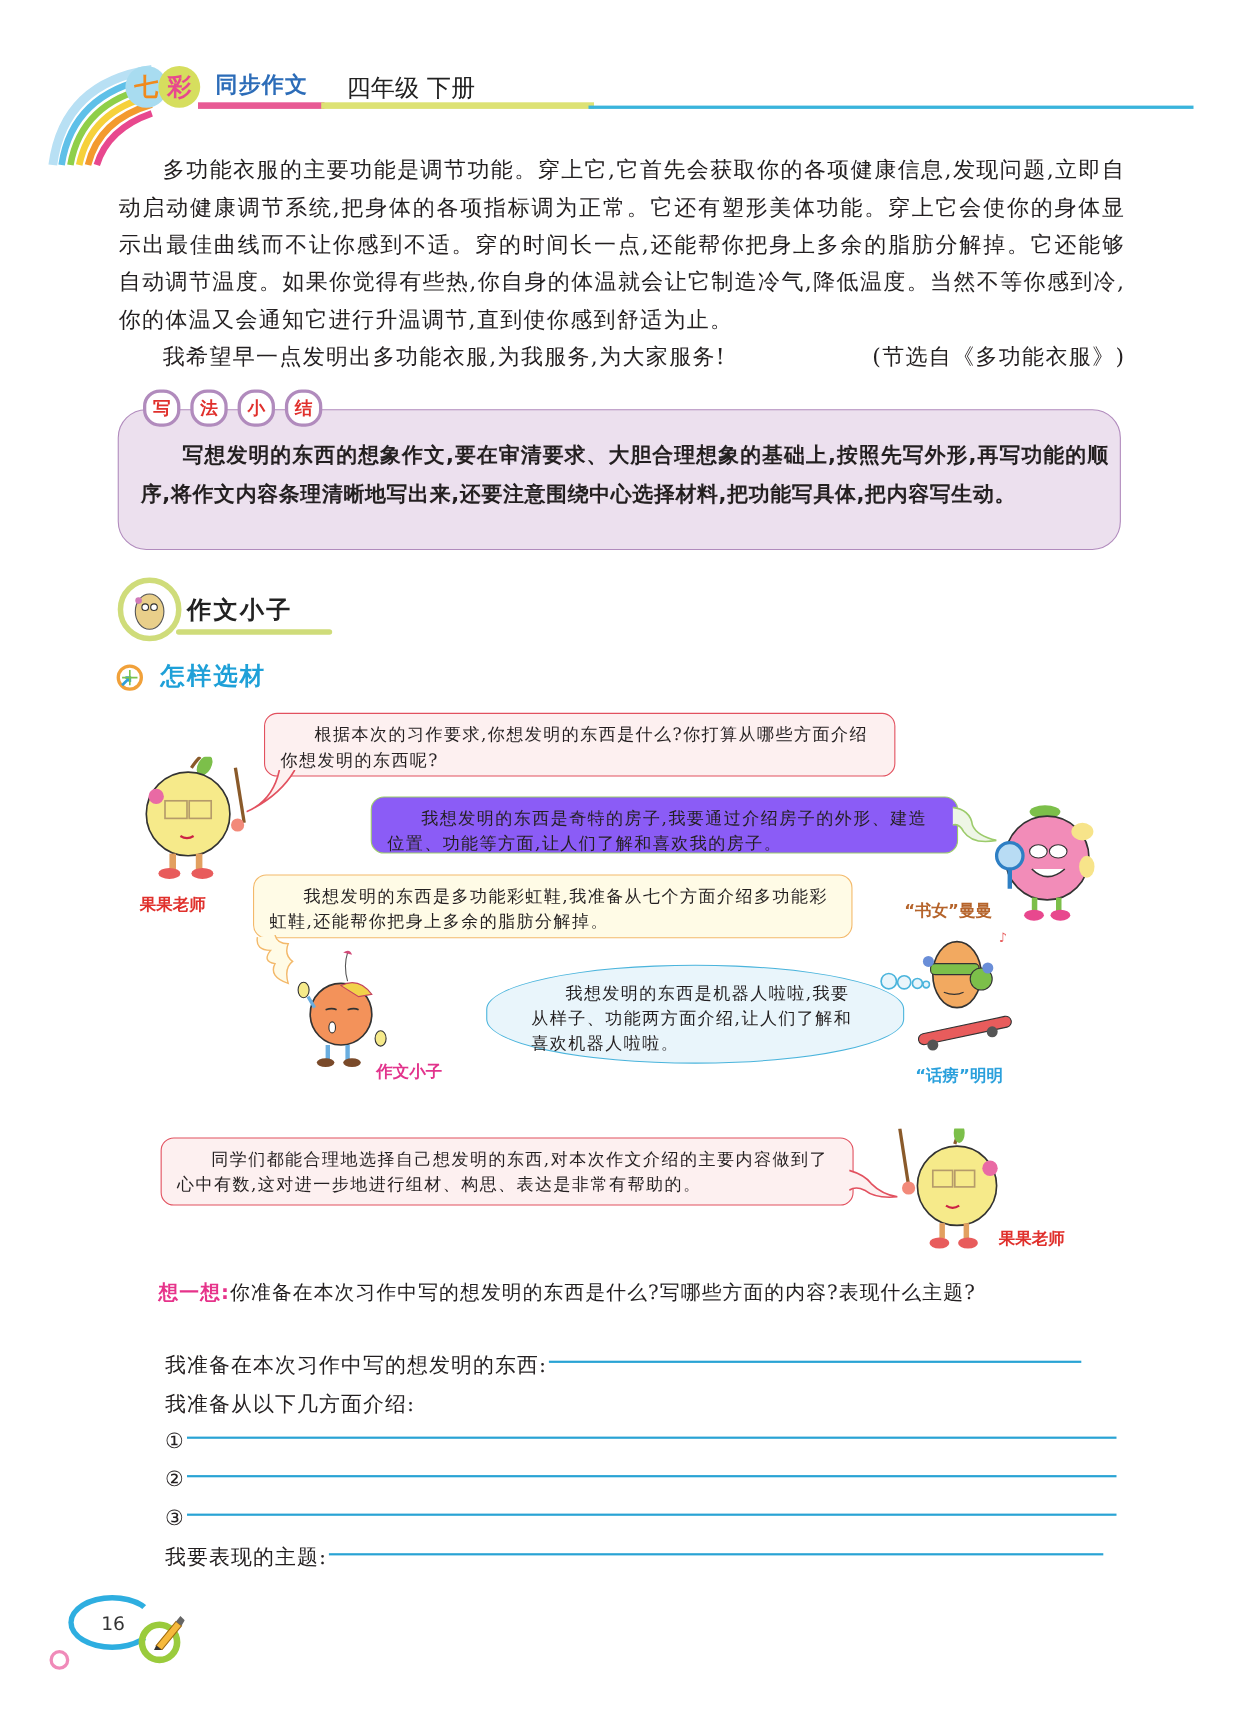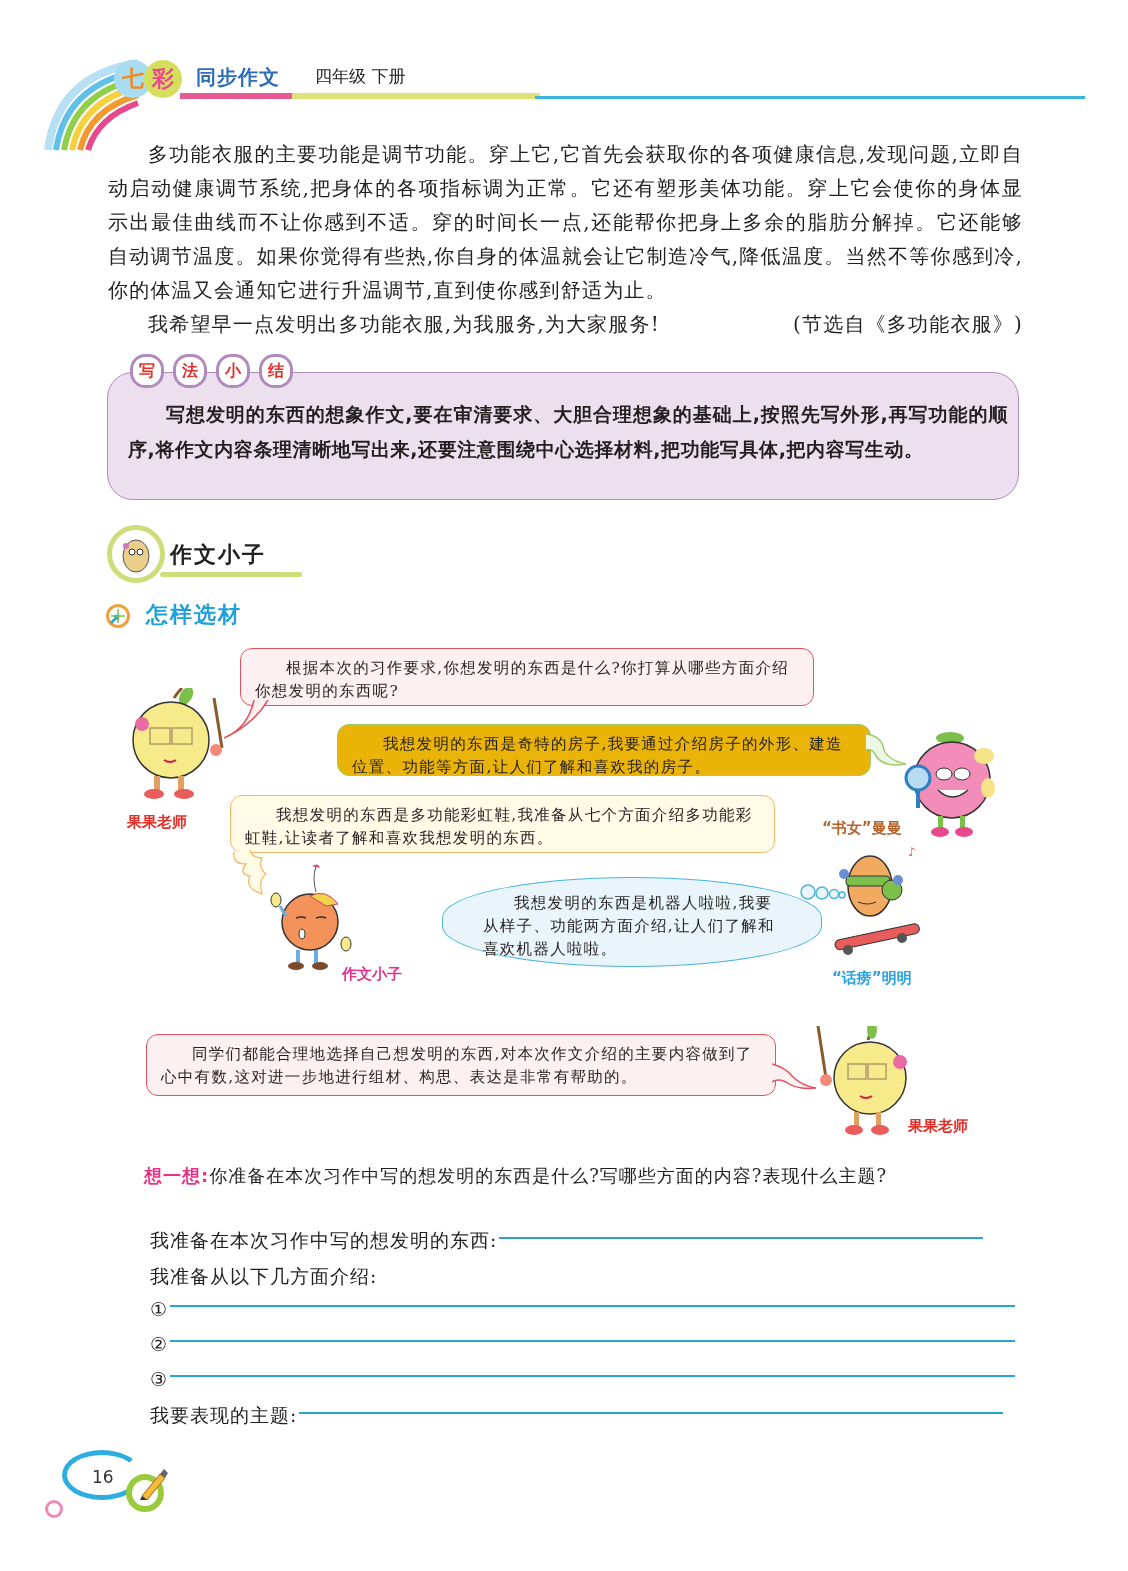--- a/index.html
+++ b/index.html
@@ -9,21 +9,21 @@
 
   
   .rainbow { left:38px; top:55px; width:120px; height:100px; }
   .logo-circle { top:60px; width:38px; height:38px; border-radius:50%;
                  font-family:"DejaVu Sans",sans-serif; font-weight:bold; font-size:22px;
                  display:flex; align-items:center; justify-content:center; }
   .logo-qi { left:114px; background:#a8dcf0; color:#f08a1c; }
   .logo-cai { left:144px; background:#d6de5e; color:#e8488e; }
   .series-title { left:196px; top:64px; font-family:"DejaVu Serif",serif; font-weight:bold;
                   font-size:20px; color:#2c6cb8; letter-spacing:1px; }
-  .grade { left:315px; top:65px; font-family:"DejaVu Sans",sans-serif; font-size:17px; color:#222; }
+  .grade { left:315px; top:65px; font-family:"DejaVu Sans",sans-serif; font-size:22px; color:#222; }
   .hl-pink { left:180px; top:93px; width:115px; height:6px; background:#e85a94; }
   .hl-yellow { left:292px; top:93px; width:248px; height:6px; background:#dde274; }
   .hl-blue { left:535px; top:96px; width:550px; height:3px; background:#3ab4dc; }
 
   
   .para { left:108px; width:915px; font-size:20px; line-height:34px; text-align:justify; letter-spacing:1.2px; }
   .para p { margin:0; text-indent:2em; }
   .src-line { display:flex; justify-content:space-between; }
 
   
@@ -42,21 +42,21 @@
   .tech-title { left:170px; top:540px; font-family:"DejaVu Sans",sans-serif; font-weight:bold; font-size:22px; color:#222; letter-spacing:2px; }
   .tech-underline { left:160px; top:572px; width:142px; height:5px; background:#cfdc7a; border-radius:3px; }
   .sub-icon { left:106px; top:604px; width:24px; height:24px; border-radius:50%;
               border:3px solid #f1a13a; box-sizing:border-box; }
   .sub-title { left:146px; top:600px; font-family:"DejaVu Serif",serif; font-weight:bold; font-size:22px; color:#1ea0d8; letter-spacing:2px; }
 
   
   .bubble { box-sizing:border-box; font-size:15.5px; line-height:23px; letter-spacing:1.3px; padding:8px 14px 6px 14px; }
   .bubble p { margin:0; text-indent:2em; }
   .b-pink { background:#fdf0f0; border:1.5px solid #e2515f; border-radius:12px; }
-  .b-green { background:#eab308; border:1.5px solid #9ccb6b; border-radius:12px; }
+  .b-green { background:#8b5cf6; border:1.5px solid #9ccb6b; border-radius:12px; }
   .b-yellow { background:#fffbe6; border:1.5px solid #f3b96b; border-radius:12px; }
   .b-blue { background:#e9f5fb; border:1.5px solid #4ab4dc; border-radius:50% / 45%; padding:14px 40px; }
   .char-label { font-family:"DejaVu Sans",sans-serif; font-weight:bold; font-size:15px; }
 
   
   .think { left:108px; top:1158px; width:915px; font-size:18px; line-height:35px; letter-spacing:1px; }
   .think .kw { color:#e6338a; font-family:"DejaVu Sans",sans-serif; font-weight:bold; }
   .row { position:absolute; left:150px; font-size:19px; letter-spacing:1px; display:flex; align-items:center; }
   .line { border-bottom:2.5px solid #29a3d4; height:0; margin-left:2px; margin-bottom:6px; }
 
@@ -163,21 +163,21 @@
   <path d="M38 62 Q52 76 68 62" fill="#fff" stroke="#333" stroke-width="1.5"></path>
   <ellipse cx="88" cy="60" rx="7" ry="10" fill="#f7e48a"></ellipse>
   <rect x="38" y="88" width="5" height="14" fill="#7cbf4a"></rect>
     <rect x="60" y="88" width="5" height="14" fill="#7cbf4a"></rect>
   <ellipse cx="40" cy="104" rx="9" ry="5" fill="#e8488e"></ellipse>
     <ellipse cx="64" cy="104" rx="9" ry="5" fill="#e8488e"></ellipse>
 </svg>
 <div class="abs char-label" style="left:822px;top:819px;color:#b5632a;">“书女”曼曼</div>
 
 <div class="abs bubble b-yellow" style="left:230px;top:795px;width:545px;height:58px;">
-  <p>我想发明的东西是多功能彩虹鞋,我准备从七个方面介绍多功能彩虹鞋,让读者了解和喜欢我想发明的东西。</p>
+  <p>我想发明的东西是多功能彩虹鞋,我准备从七个方面介绍多功能彩虹鞋,还能帮你把身上多余的脂肪分解掉。</p>
 </div>
 <svg class="abs" style="left:232px;top:850px;" width="50" height="50" viewBox="0 0 50 50">
   <path d="M2 2 Q0 14 14 14 Q6 24 18 26 Q12 38 30 44 Q26 30 34 24 Q26 18 30 8 Q20 8 18 0" fill="#fffbe6" stroke="#f3b96b" stroke-width="1.3"></path>
 </svg>
 
 <svg class="abs" style="left:266px;top:862px;" width="90" height="112" viewBox="0 0 90 112">
   <path d="M50 30 Q46 16 50 4" stroke="#555" stroke-width="1" fill="none"></path>
   <path d="M46 4 Q52 0 54 6" fill="#d24a78"></path>
   <circle cx="44" cy="60" r="28" fill="#f3925a" stroke="#333" stroke-width="1.5"></circle>
   <path d="M44 34 Q60 26 72 42 L60 44 Z" fill="#f2d24a" stroke="#c3445e"></path>

